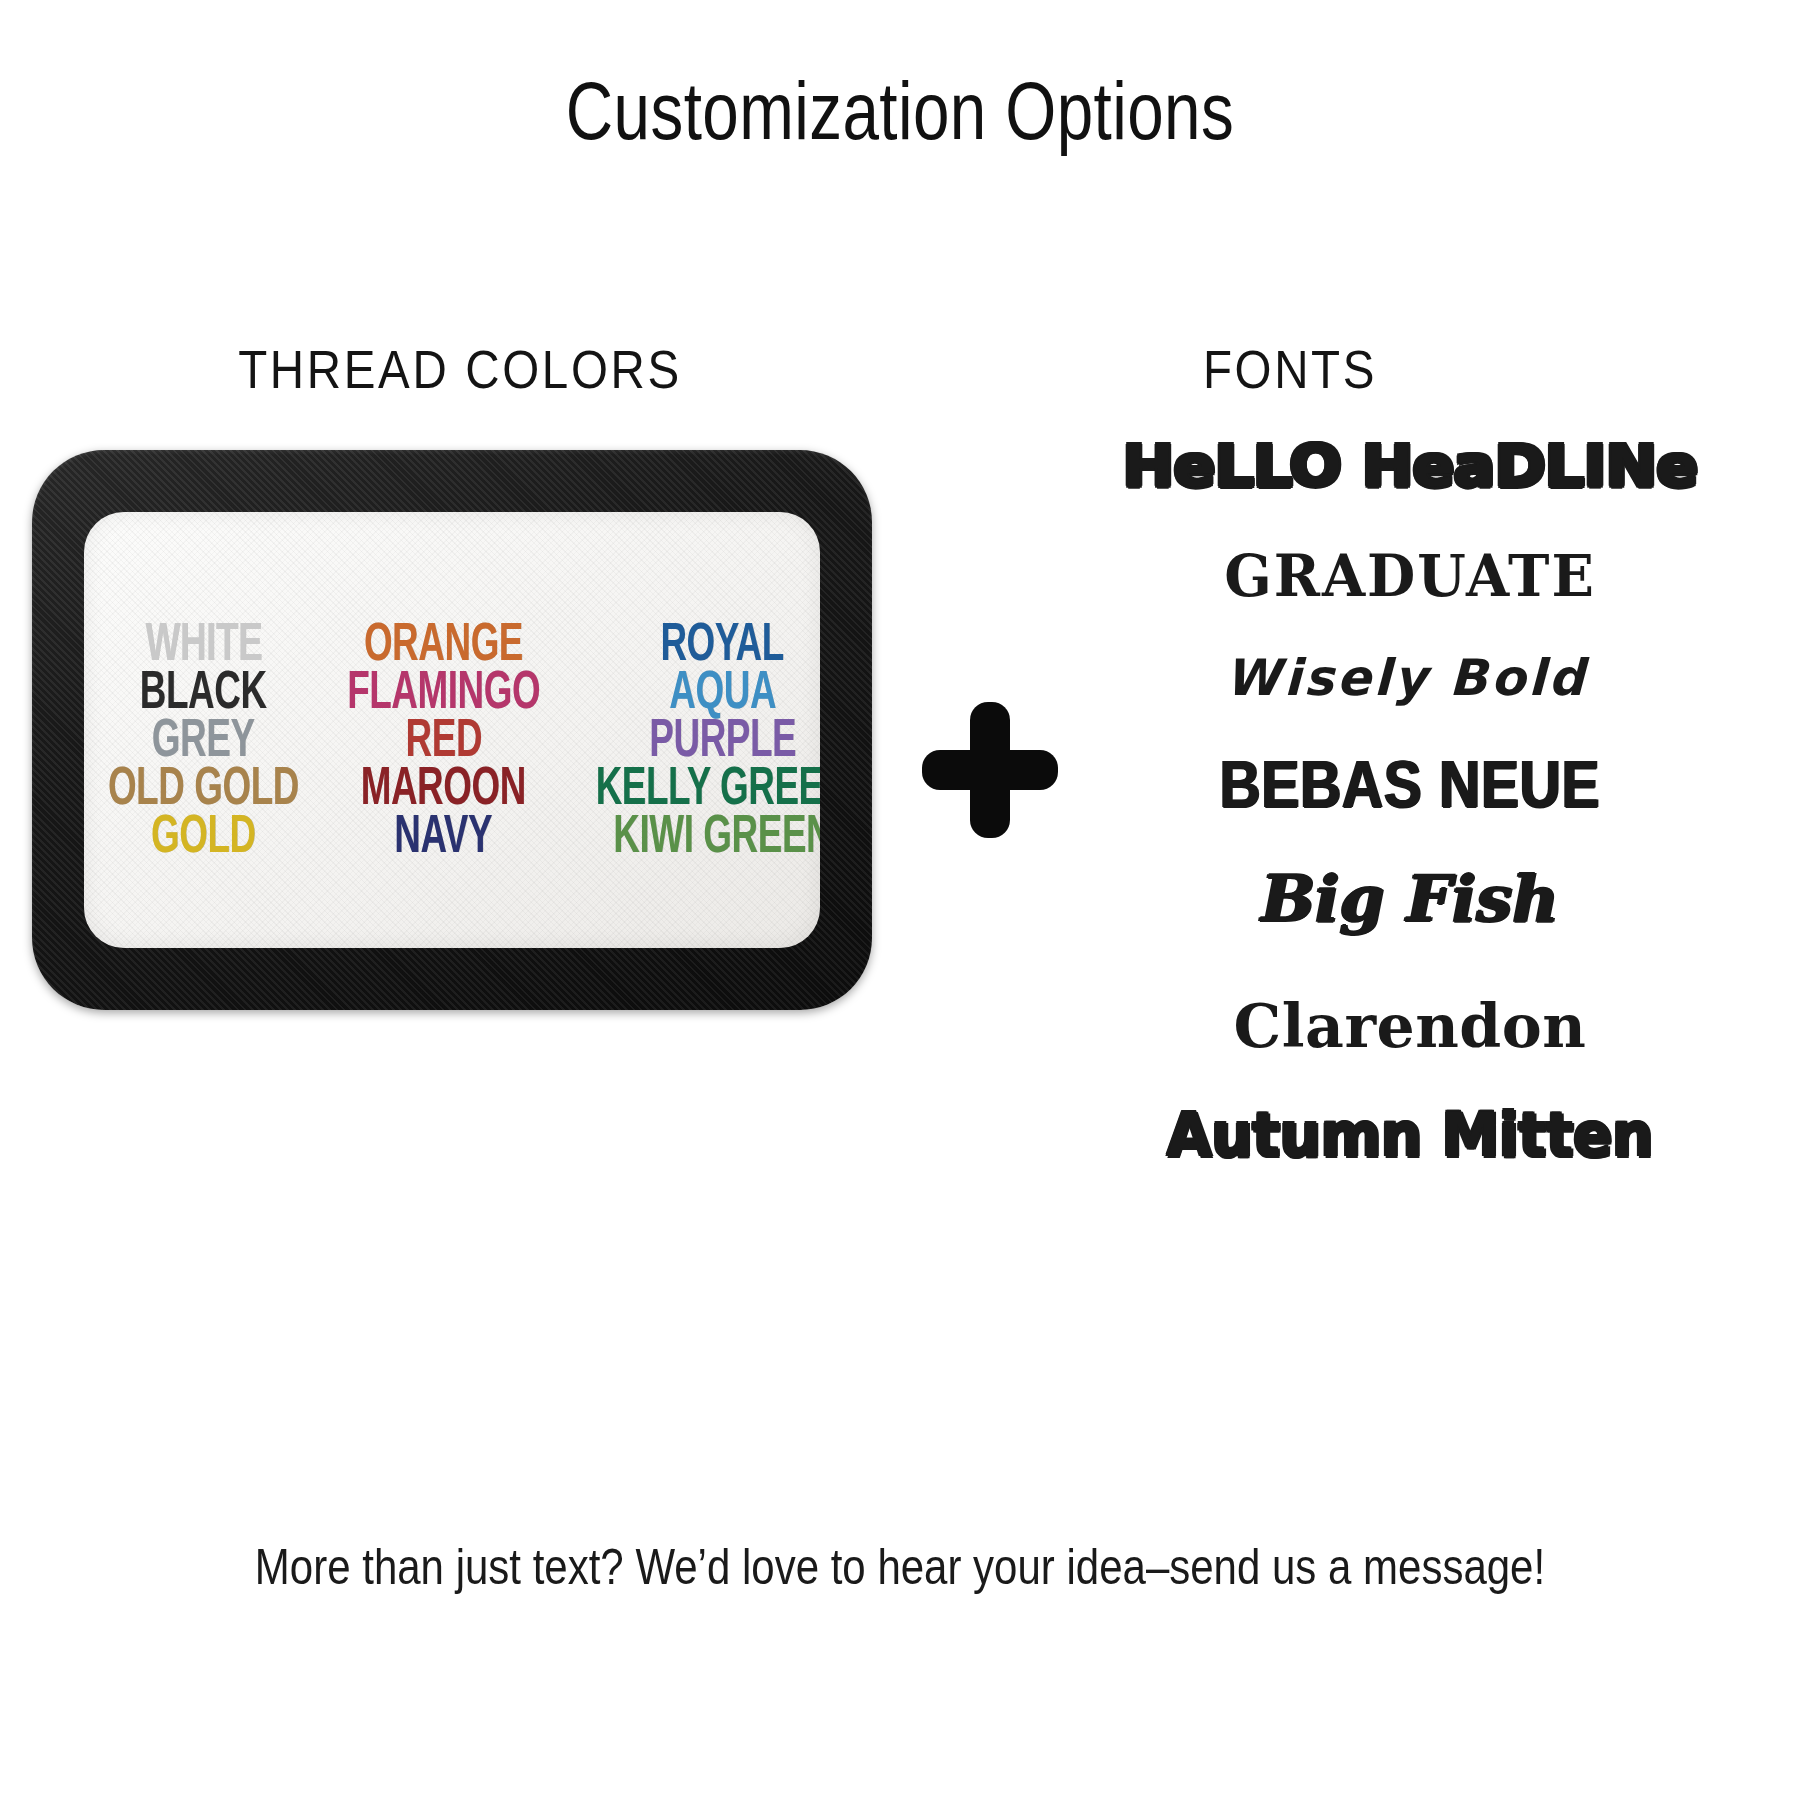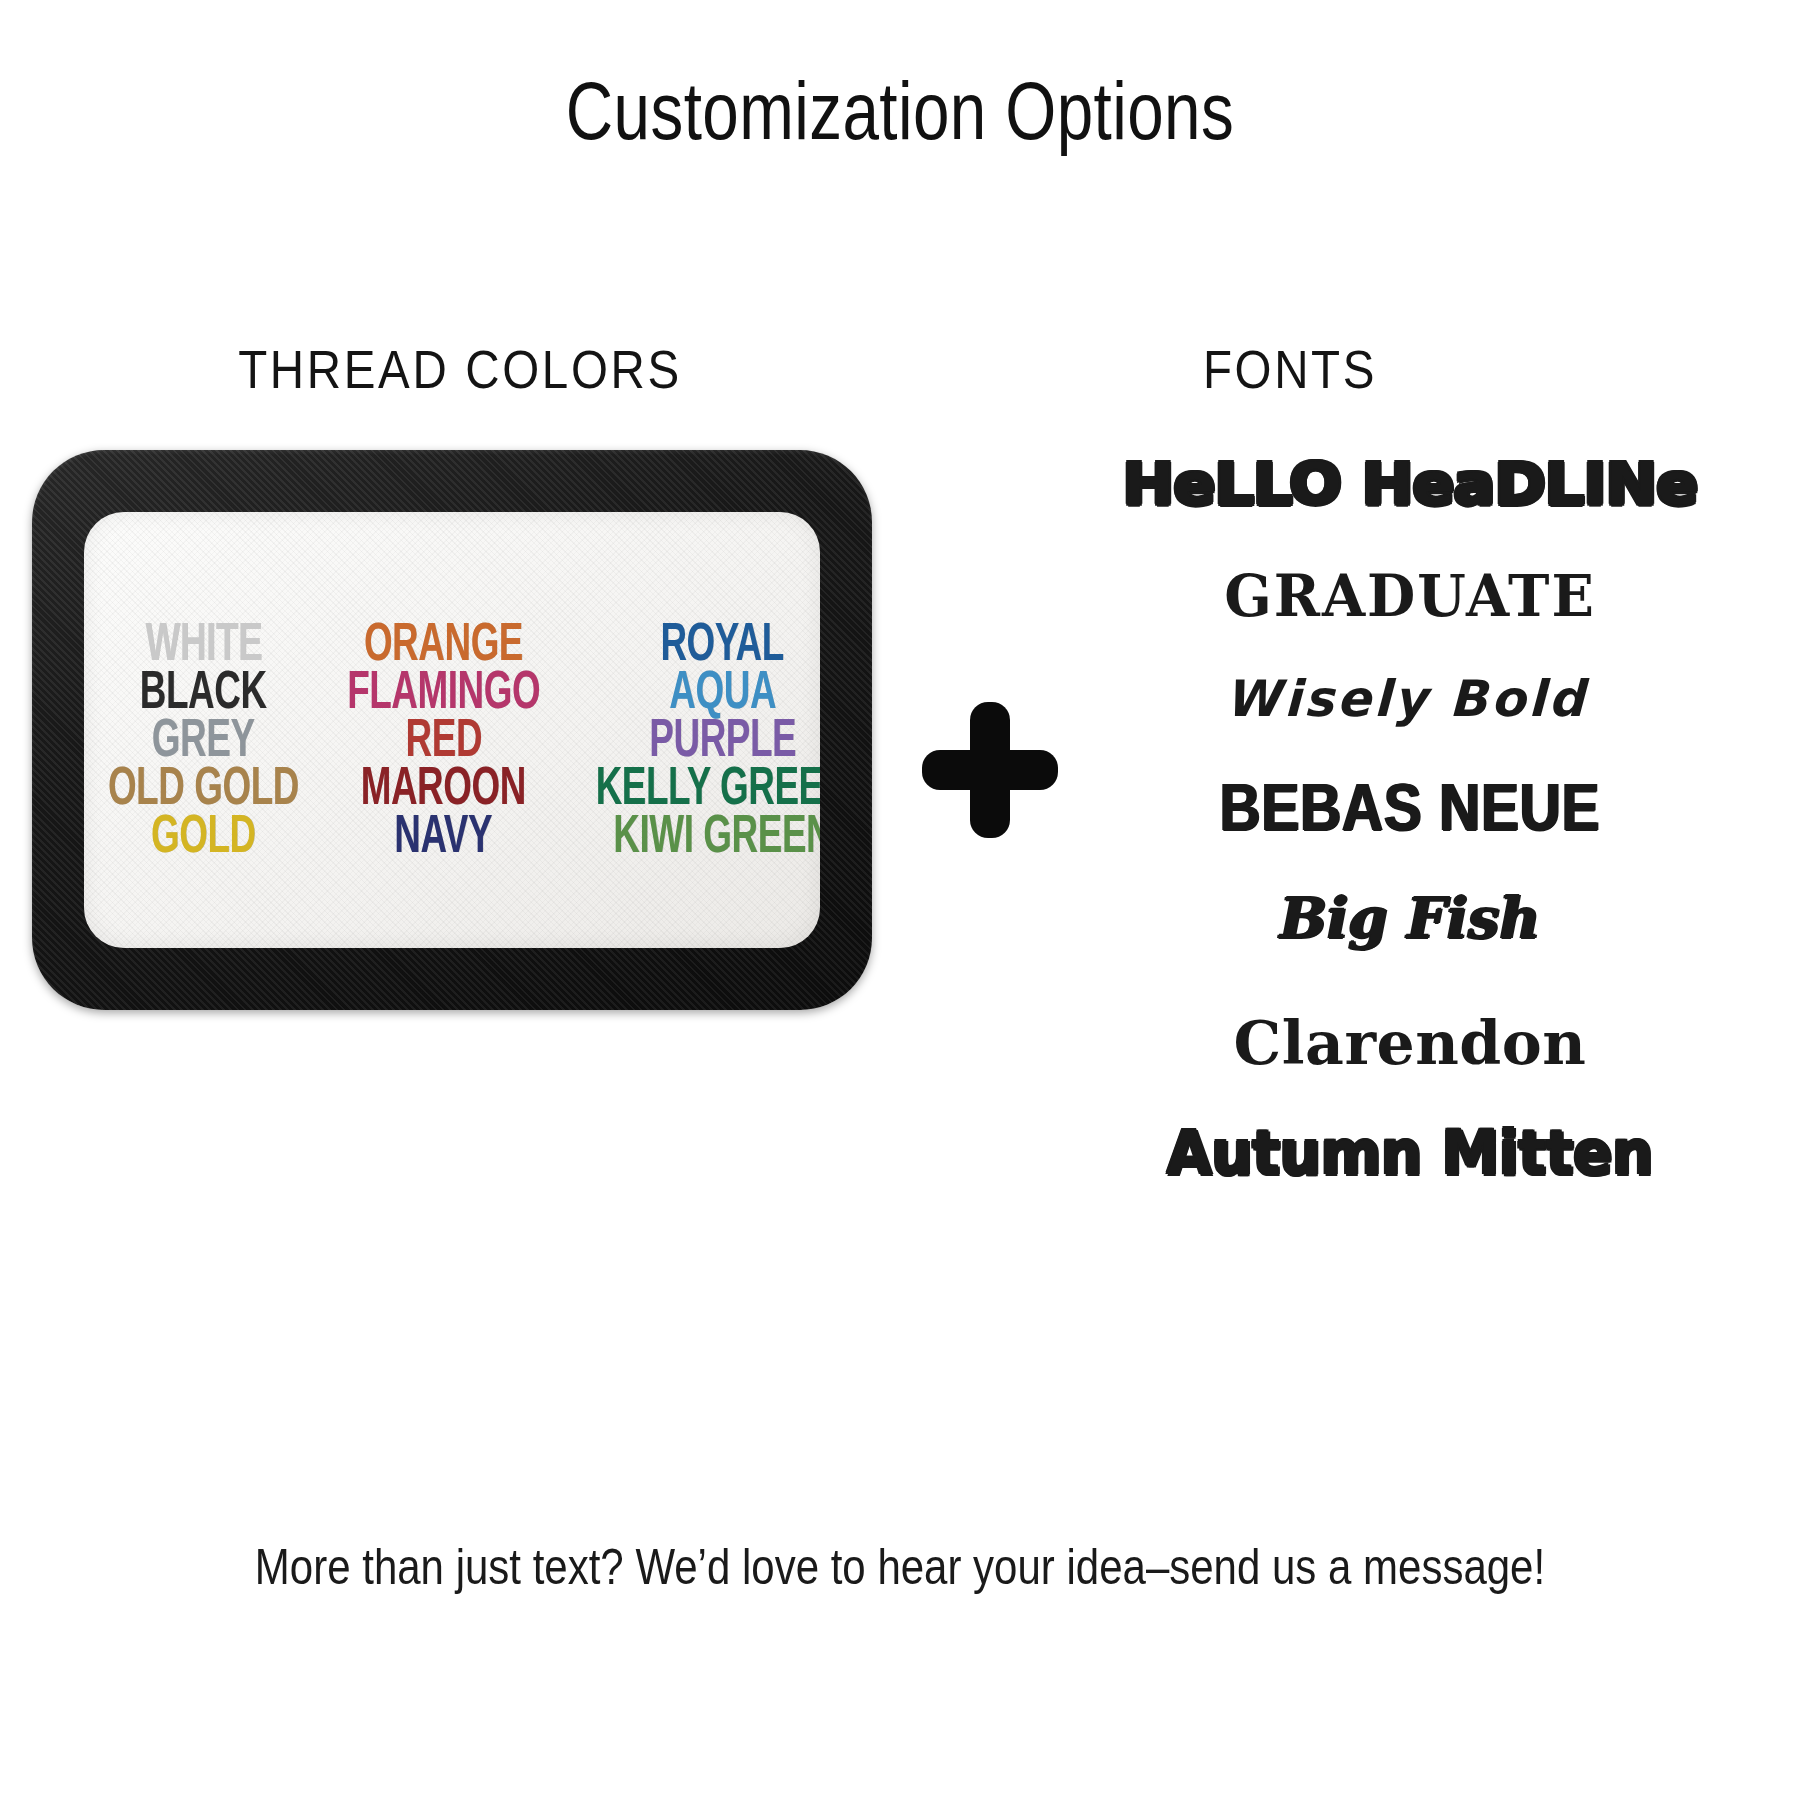--- a/index.html
+++ b/index.html
@@ -143,21 +143,21 @@
   #plus-sign .bar-v {
     left: 50px; top: 2px; width: 40px; height: 136px;
   }
   #plus-sign .bar-h {
     top: 50px; left: 2px; width: 136px; height: 40px;
   }
 
   
   #font-list {
     position: absolute;
-    top: 448px;
+    top: 430px;
     left: 1060px;
     width: 700px;
     height: 740px;
     display: flex;
     flex-direction: column;
     justify-content: space-between;
     align-items: flex-start;
   }
   .font-sample {
     color: #1a1a1a;
@@ -197,21 +197,21 @@
     font-weight: bold;
     font-size: 66px;
     letter-spacing: 1px;
     transform: scaleX(0.86);
     text-shadow: 1.4px 0 0 #1a1a1a, -1.4px 0 0 #1a1a1a, 0 1.2px 0 #1a1a1a;
   }
   .fs-bigfish {
     font-family: "DejaVu Serif", serif;
     font-style: italic;
     font-weight: bold;
-    font-size: 56px;
+    font-size: 64px;
     letter-spacing: 0px;
     text-shadow: 1.6px 0 0 #1a1a1a, -1.6px 0 0 #1a1a1a, 0 1.4px 0 #1a1a1a, 0 -1.4px 0 #1a1a1a;
   }
   .fs-clarendon {
     font-family: "DejaVu Serif", serif;
     font-weight: bold;
     font-size: 60px;
     letter-spacing: 0.5px;
     margin-top: 16px;
   }

